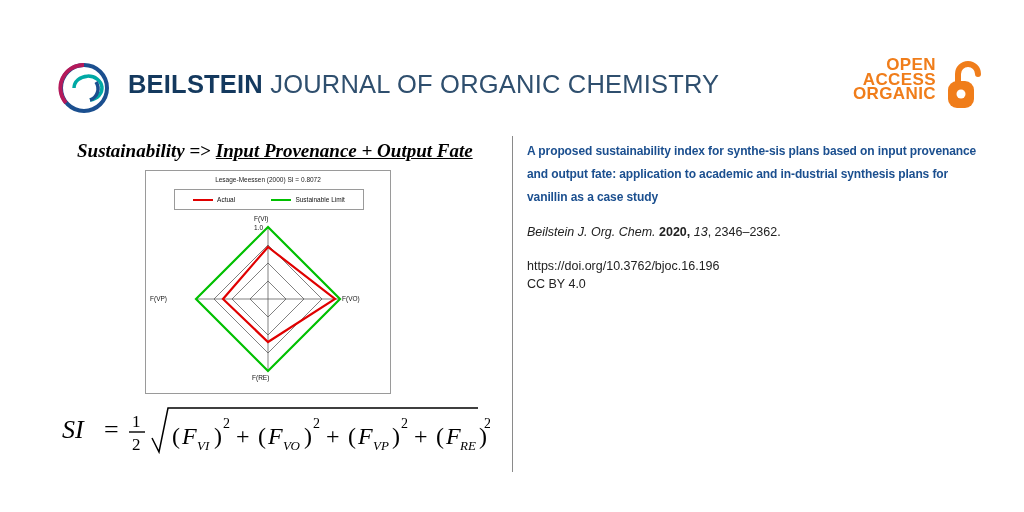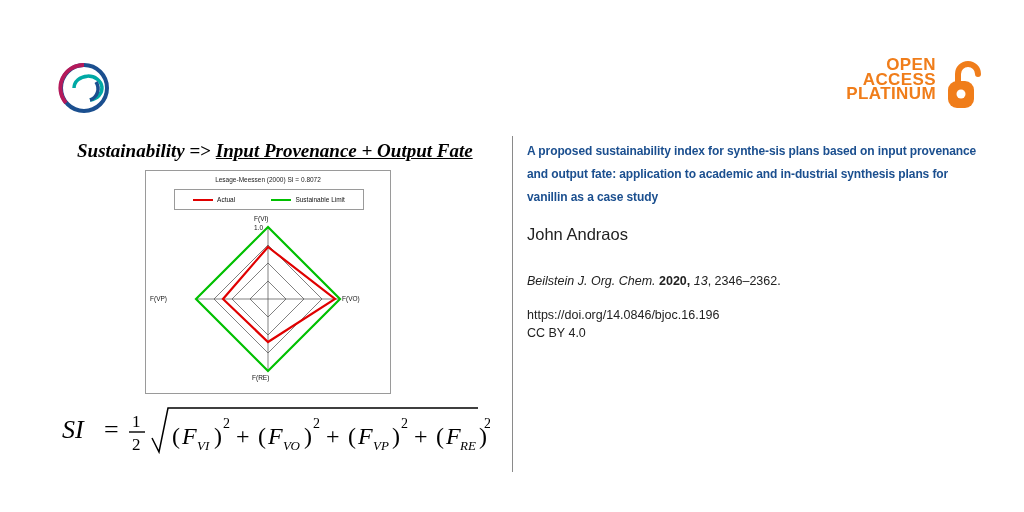--- a/index.html
+++ b/index.html
@@ -214,26 +214,29 @@
 
   <div class="logo-mark">
     <svg width="56" height="56" viewBox="0 0 56 56">
       <circle cx="28" cy="28" r="23" fill="none" stroke="#1b4f8f" stroke-width="4"></circle>
       <path d="M28 5 A23 23 0 0 0 10 43" fill="none" stroke="#b5195a" stroke-width="4"></path>
       <path d="M18 28 A14 12 0 1 1 34 40" fill="none" stroke="#00a9a5" stroke-width="3.5"></path>
       <path d="M34 40 A12 12 0 0 0 40 22" fill="none" stroke="#1b4f8f" stroke-width="3.5"></path>
     </svg>
   </div>
 
+  <div class="journal-title">
+    <span class="brand">BEILSTEIN</span><span class="rest"> JOURNAL OF ORGANIC CHEMISTRY</span>
+  </div>
 
   <div class="oa-badge">
     <div class="oa-text">
       <div>OPEN</div>
       <div>ACCESS</div>
-      <div>PLATINUM</div>
+      <div>ORGANIC</div>
     </div>
     <div class="oa-lock">
       <svg width="44" height="50" viewBox="0 0 44 50">
         <path d="M14 22 L14 14 A10 10 0 0 1 34 14" fill="none" stroke="#f07d1a" stroke-width="6" stroke-linecap="round"></path>
         <rect x="4" y="21" width="26" height="27" rx="9" fill="#f07d1a"></rect>
         <circle cx="17" cy="34" r="4.5" fill="#ffffff"></circle>
       </svg>
     </div>
   </div>
 </div>
@@ -316,23 +319,22 @@
         <text x="424" y="28" font-size="14">2</text>
       </g>
     </svg>
   </div>
 </div>
 
 <div class="divider"></div>
 
 <div class="right-panel">
   <div class="paper-title">A proposed sustainability index for synthe-sis plans based on input provenance and output fate: application to academic and in-dustrial synthesis plans for vanillin as a case study</div>
-  <div class="authors">John Andraos</div>
   <div class="citation">
     <span>Beilstein J. Org. Chem.</span>
     <b>2020,</b>
     <span class="vol">13</span><span style="font-style:normal;margin-top:28px;">, 2346–2362.</span>
   </div>
   <div class="doi-line">
-    <div>https://doi.org/14.0846/bjoc.16.196</div>
+    <div>https://doi.org/10.3762/bjoc.16.196</div>
     <div>CC BY 4.0</div>
   </div>
 </div>
 
 </body></html>

